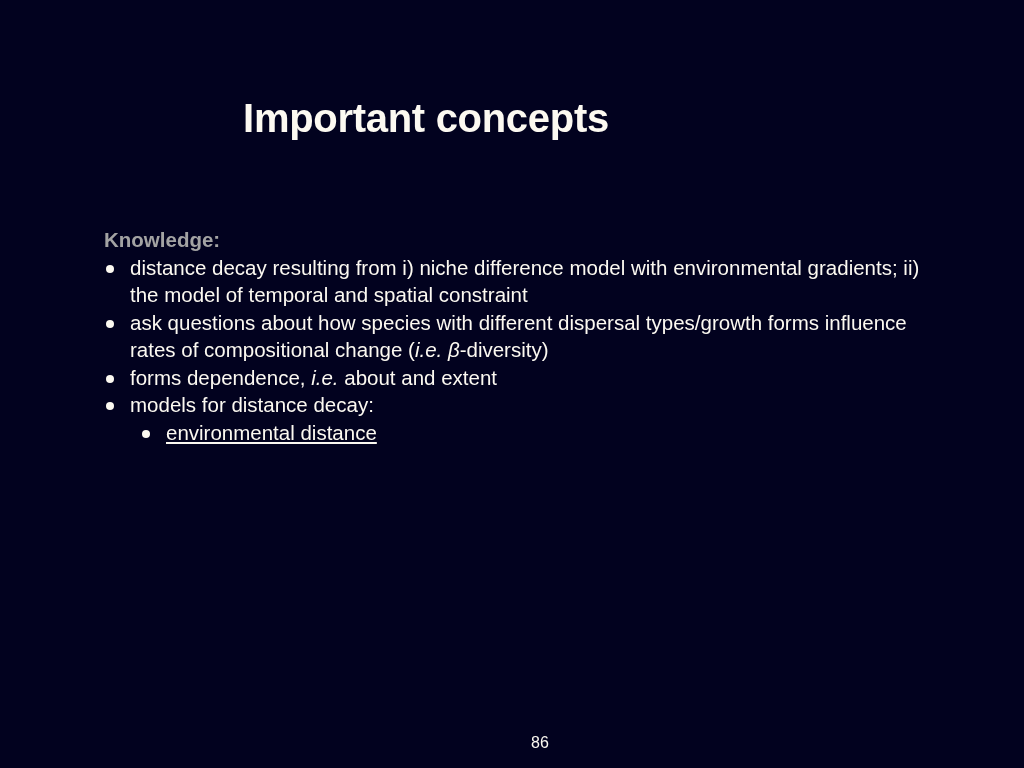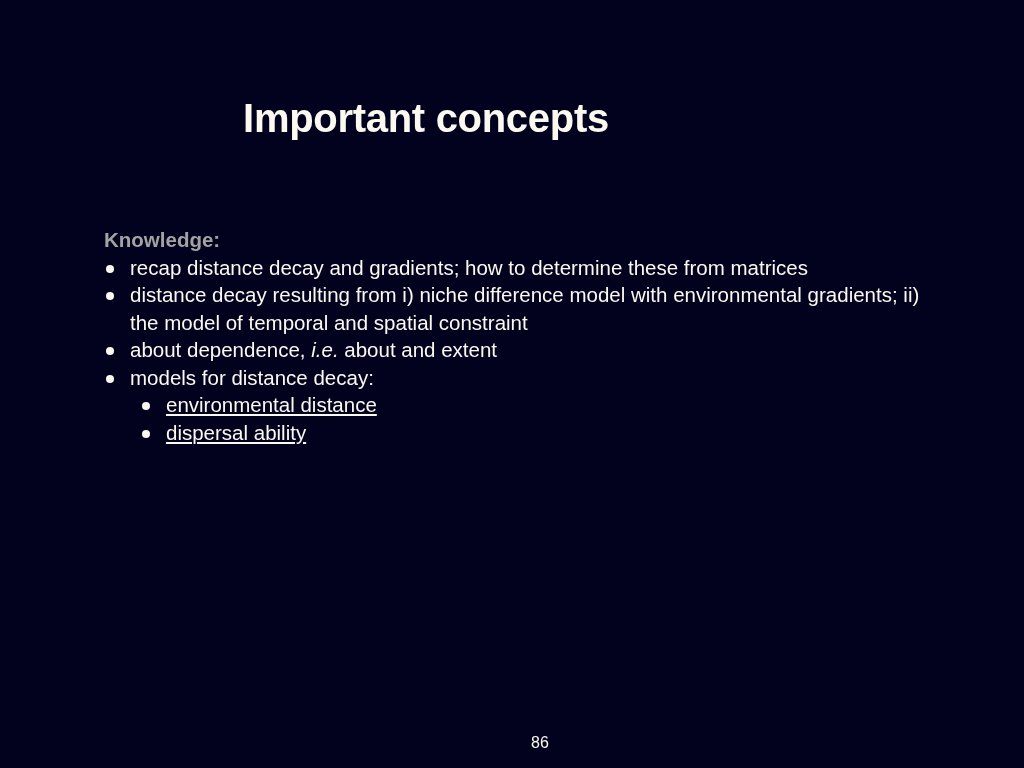--- a/index.html
+++ b/index.html
@@ -75,25 +75,24 @@
     }
   </style>
 </head>
 <body>
 
 <h1 class="slide-title">Important concepts</h1>
 
 <div class="content">
   <p class="section-label">Knowledge:</p>
   <ul>
-    <li><span>recap distance decay and gradients; how to determine these from matrices</span></li>
     <li><span>distance decay resulting from i) niche difference model with environmental gradients; ii) the model of temporal and spatial constraint</span></li>
-    <li><span>about dependence, </span><em>i.e.</em><span> about and extent</span></li>
+    <li><span>ask questions about how species with different dispersal types/growth forms influence rates of compositional change (</span><em>i.e. β</em><span>-diversity)</span></li>
+    <li><span>forms dependence, </span><em>i.e.</em><span> about and extent</span></li>
     <li><span>models for distance decay:</span>
       <ul class="sub">
         <li><span>environmental distance</span></li>
-        <li><span>dispersal ability</span></li>
       </ul>
     </li>
   </ul>
 </div>
 
 <div class="page-number">86</div>
 
 </body></html>

